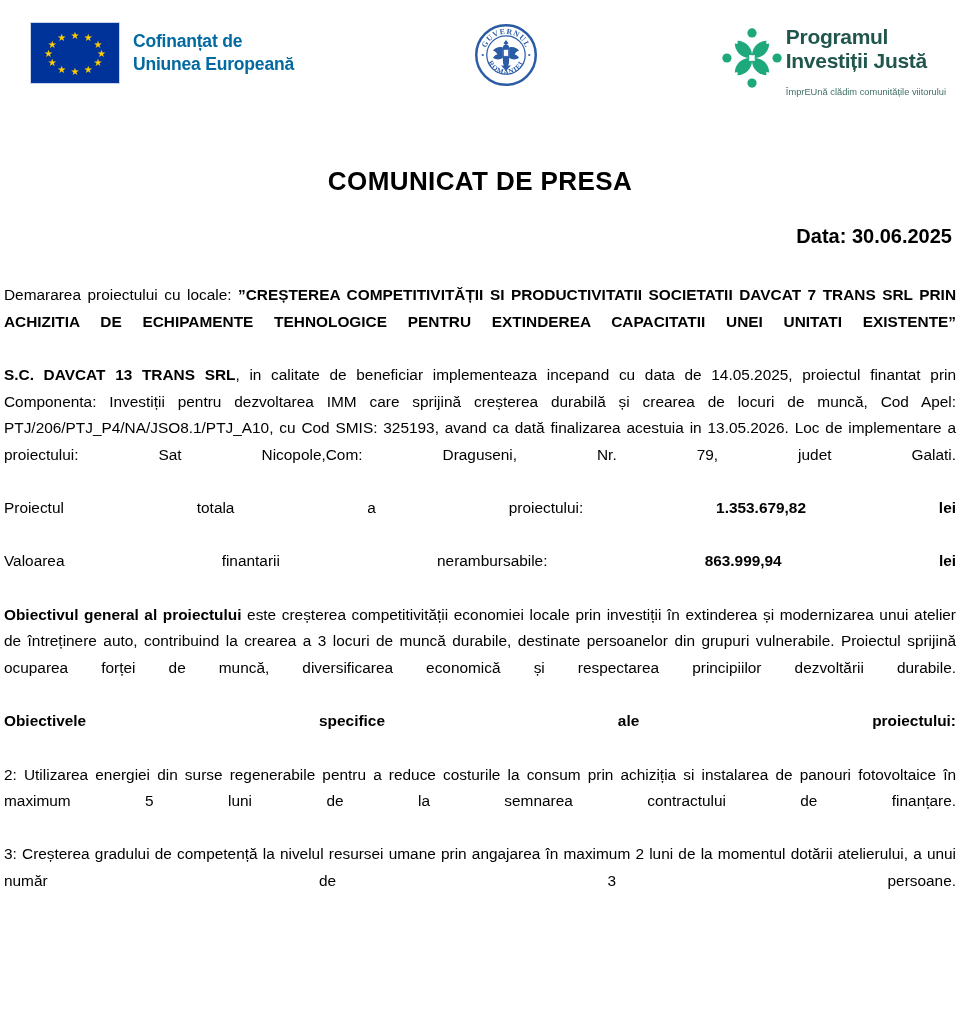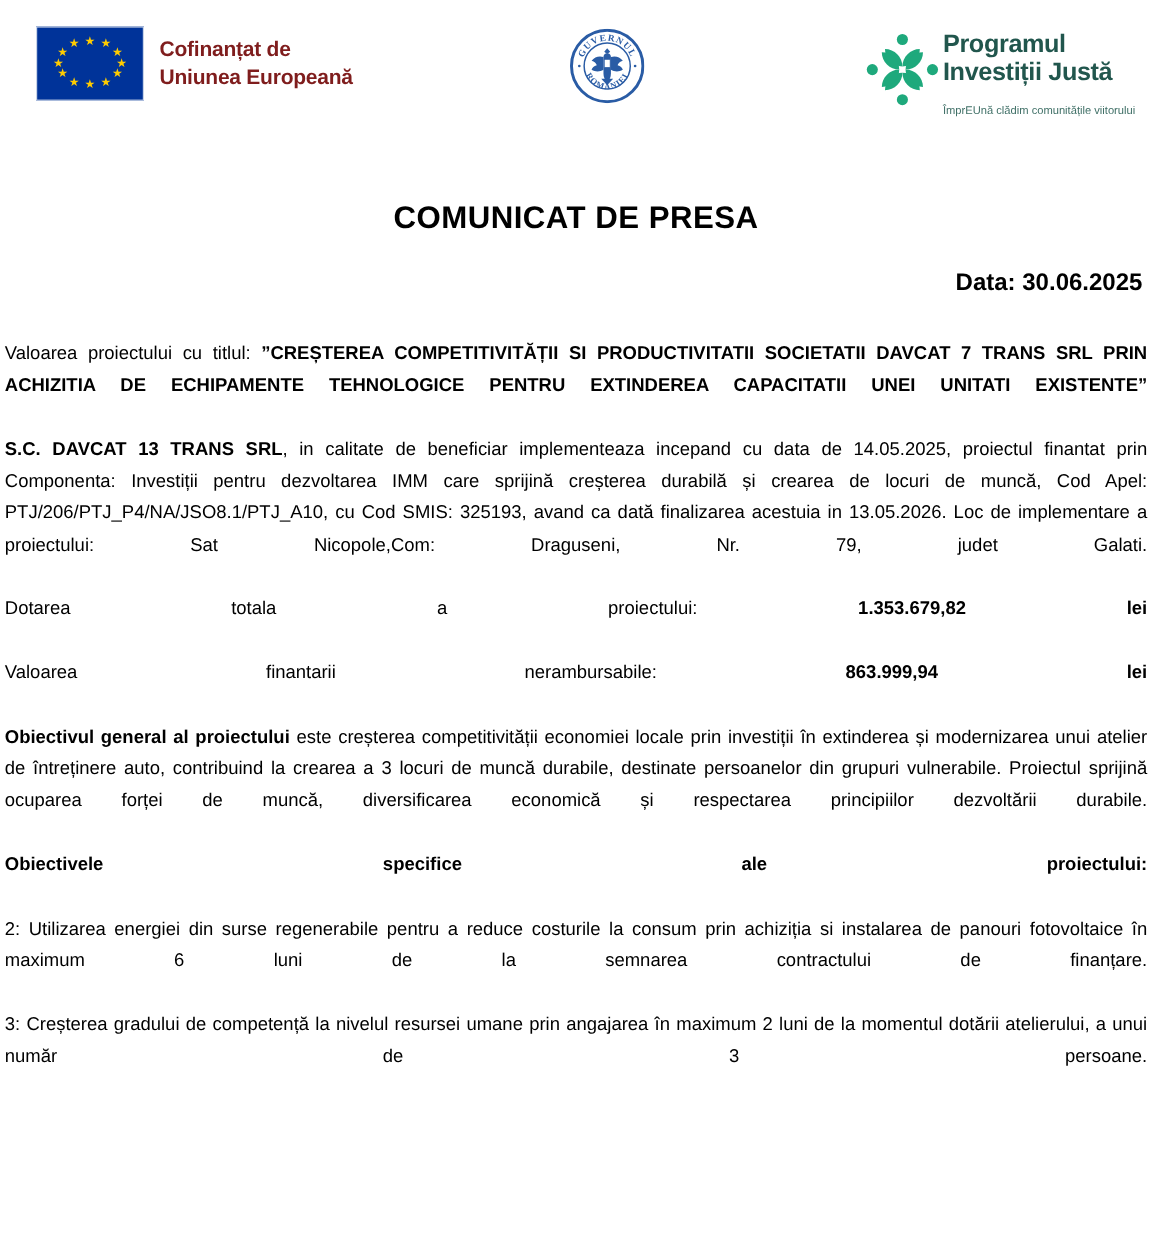--- a/index.html
+++ b/index.html
@@ -50,21 +50,21 @@
     line-height: 9px;
   }
   .eu-star::before {
     content: "★";
     position: absolute;
     transform: translate(-50%, -50%);
     color: #ffcc00;
     font-size: 10px;
   }
   .eu-text {
-    color: #7f1d1d;
+    color: #0369a1;
     font-weight: bold;
     font-size: 17.5px;
     line-height: 1.32;
     letter-spacing: -0.2px;
     white-space: nowrap;
   }
 
   
   .gov-logo { margin-top: 2px; }
   .gov-seal { width: 62px; height: 62px; display: block; }
@@ -204,30 +204,30 @@
         <div class="ptj-tagline">ÎmprEUnă clădim comunitățile viitorului</div>
       </div>
     </div>
   </div>
 
   <div class="doc-title">COMUNICAT DE PRESA</div>
   <div class="doc-date">Data: 30.06.2025</div>
 
   <div class="body-text">
 
-    <p><span>Valoarea proiectului cu titlul: </span><span class="b">”CREȘTEREA COMPETITIVITĂȚII SI PRODUCTIVITATII SOCIETATII DAVCAT 7 TRANS SRL PRIN ACHIZITIA DE ECHIPAMENTE TEHNOLOGICE PENTRU EXTINDEREA CAPACITATII UNEI UNITATI EXISTENTE”</span></p>
+    <p><span>Demararea proiectului cu locale: </span><span class="b">”CREȘTEREA COMPETITIVITĂȚII SI PRODUCTIVITATII SOCIETATII DAVCAT 7 TRANS SRL PRIN ACHIZITIA DE ECHIPAMENTE TEHNOLOGICE PENTRU EXTINDEREA CAPACITATII UNEI UNITATI EXISTENTE”</span></p>
 
     <p><span class="b">S.C. DAVCAT 13 TRANS SRL</span><span>, in calitate de beneficiar implementeaza incepand cu data de 14.05.2025, proiectul finantat prin Componenta: Investiții pentru dezvoltarea IMM care sprijină creșterea durabilă și crearea de locuri de muncă, Cod Apel: PTJ/206/PTJ_P4/NA/JSO8.1/PTJ_A10, cu Cod SMIS: 325193, avand ca dată finalizarea acestuia in 13.05.2026. Loc de implementare a proiectului: Sat Nicopole,Com: Draguseni, Nr. 79, judet Galati.</span></p>
 
-    <p><span>Dotarea totala a proiectului: </span><span class="b">1.353.679,82 lei</span></p>
+    <p><span>Proiectul totala a proiectului: </span><span class="b">1.353.679,82 lei</span></p>
 
     <p><span>Valoarea finantarii nerambursabile: </span><span class="b">863.999,94 lei</span></p>
 
 
     <p><span class="b">Obiectivul general al proiectului</span><span> este creșterea competitivității economiei locale prin investiții în extinderea și modernizarea unui atelier de întreținere auto, contribuind la crearea a 3 locuri de muncă durabile, destinate persoanelor din grupuri vulnerabile. Proiectul sprijină ocuparea forței de muncă, diversificarea economică și respectarea principiilor dezvoltării durabile.</span></p>
 
     <p class="b">Obiectivele specifice ale proiectului:</p>
 
-    <p>2: Utilizarea energiei din surse regenerabile pentru a reduce costurile la consum prin achiziția si instalarea de panouri fotovoltaice în maximum 6 luni de la semnarea contractului de finanțare.</p>
+    <p>2: Utilizarea energiei din surse regenerabile pentru a reduce costurile la consum prin achiziția si instalarea de panouri fotovoltaice în maximum 5 luni de la semnarea contractului de finanțare.</p>
     <p>3: Creșterea gradului de competență la nivelul resursei umane prin angajarea în maximum 2 luni de la momentul dotării atelierului, a unui număr de 3 persoane.</p>
 
   </div>
 </div>
 
 </body></html>

